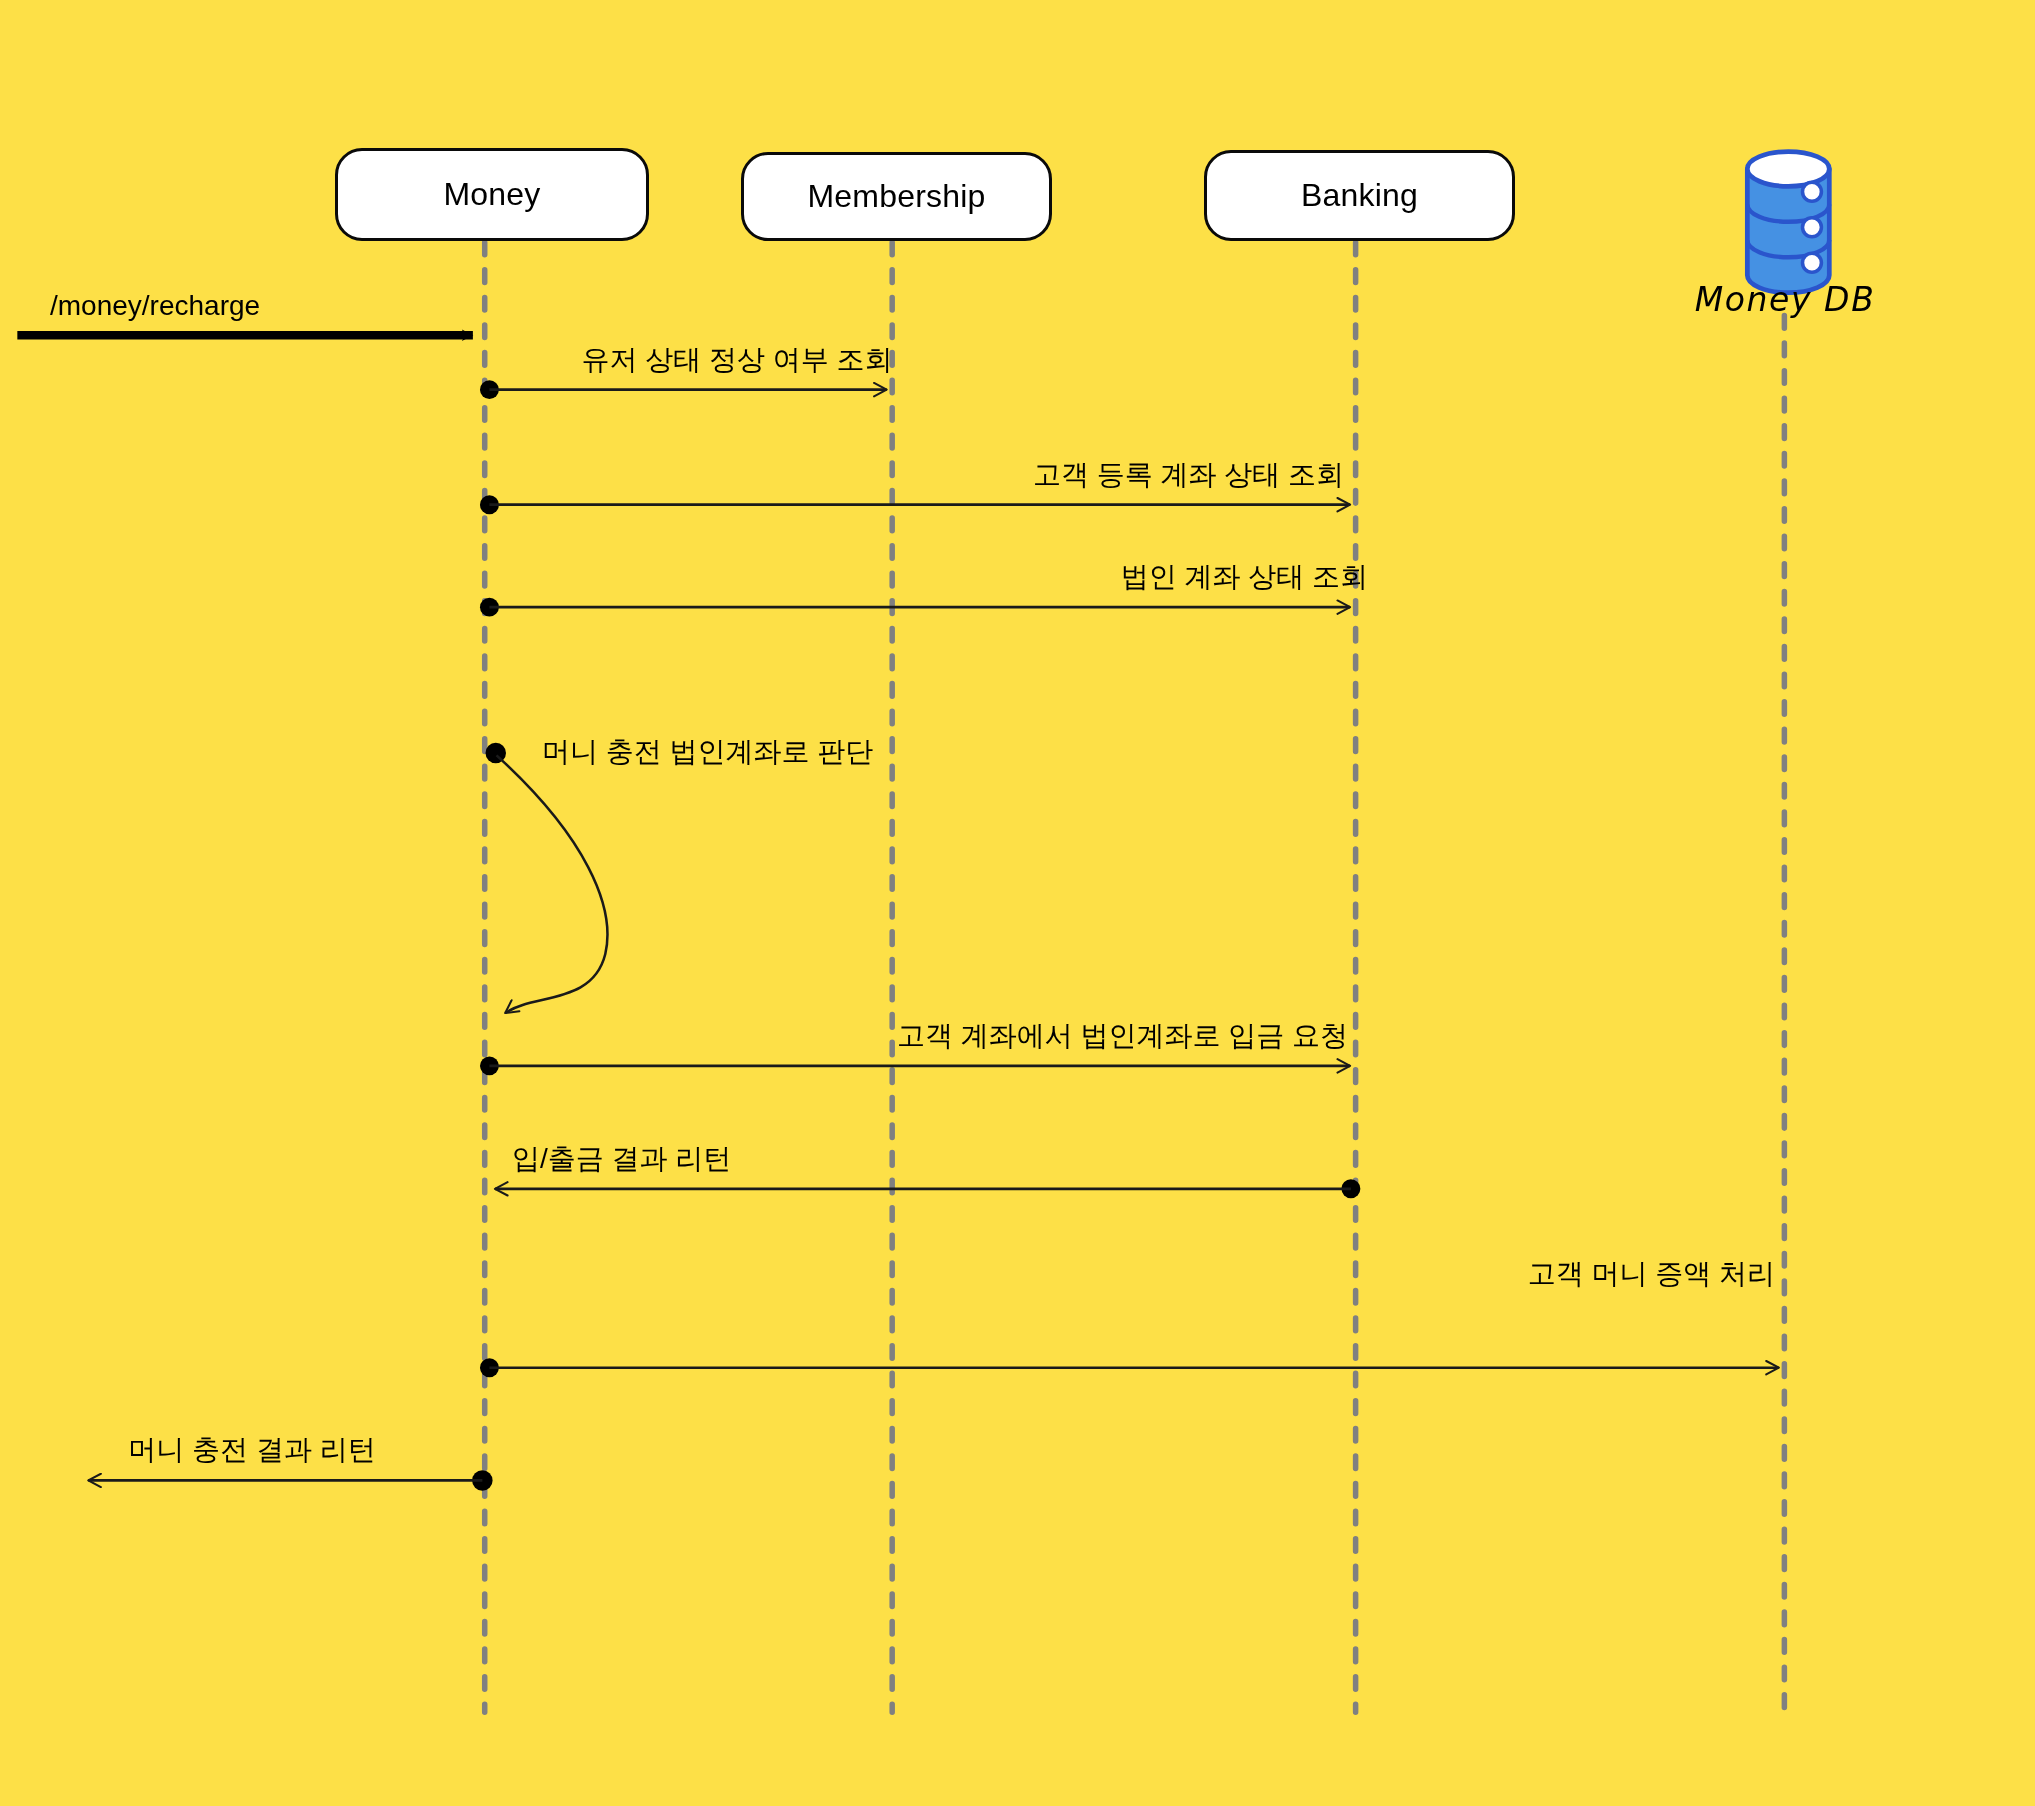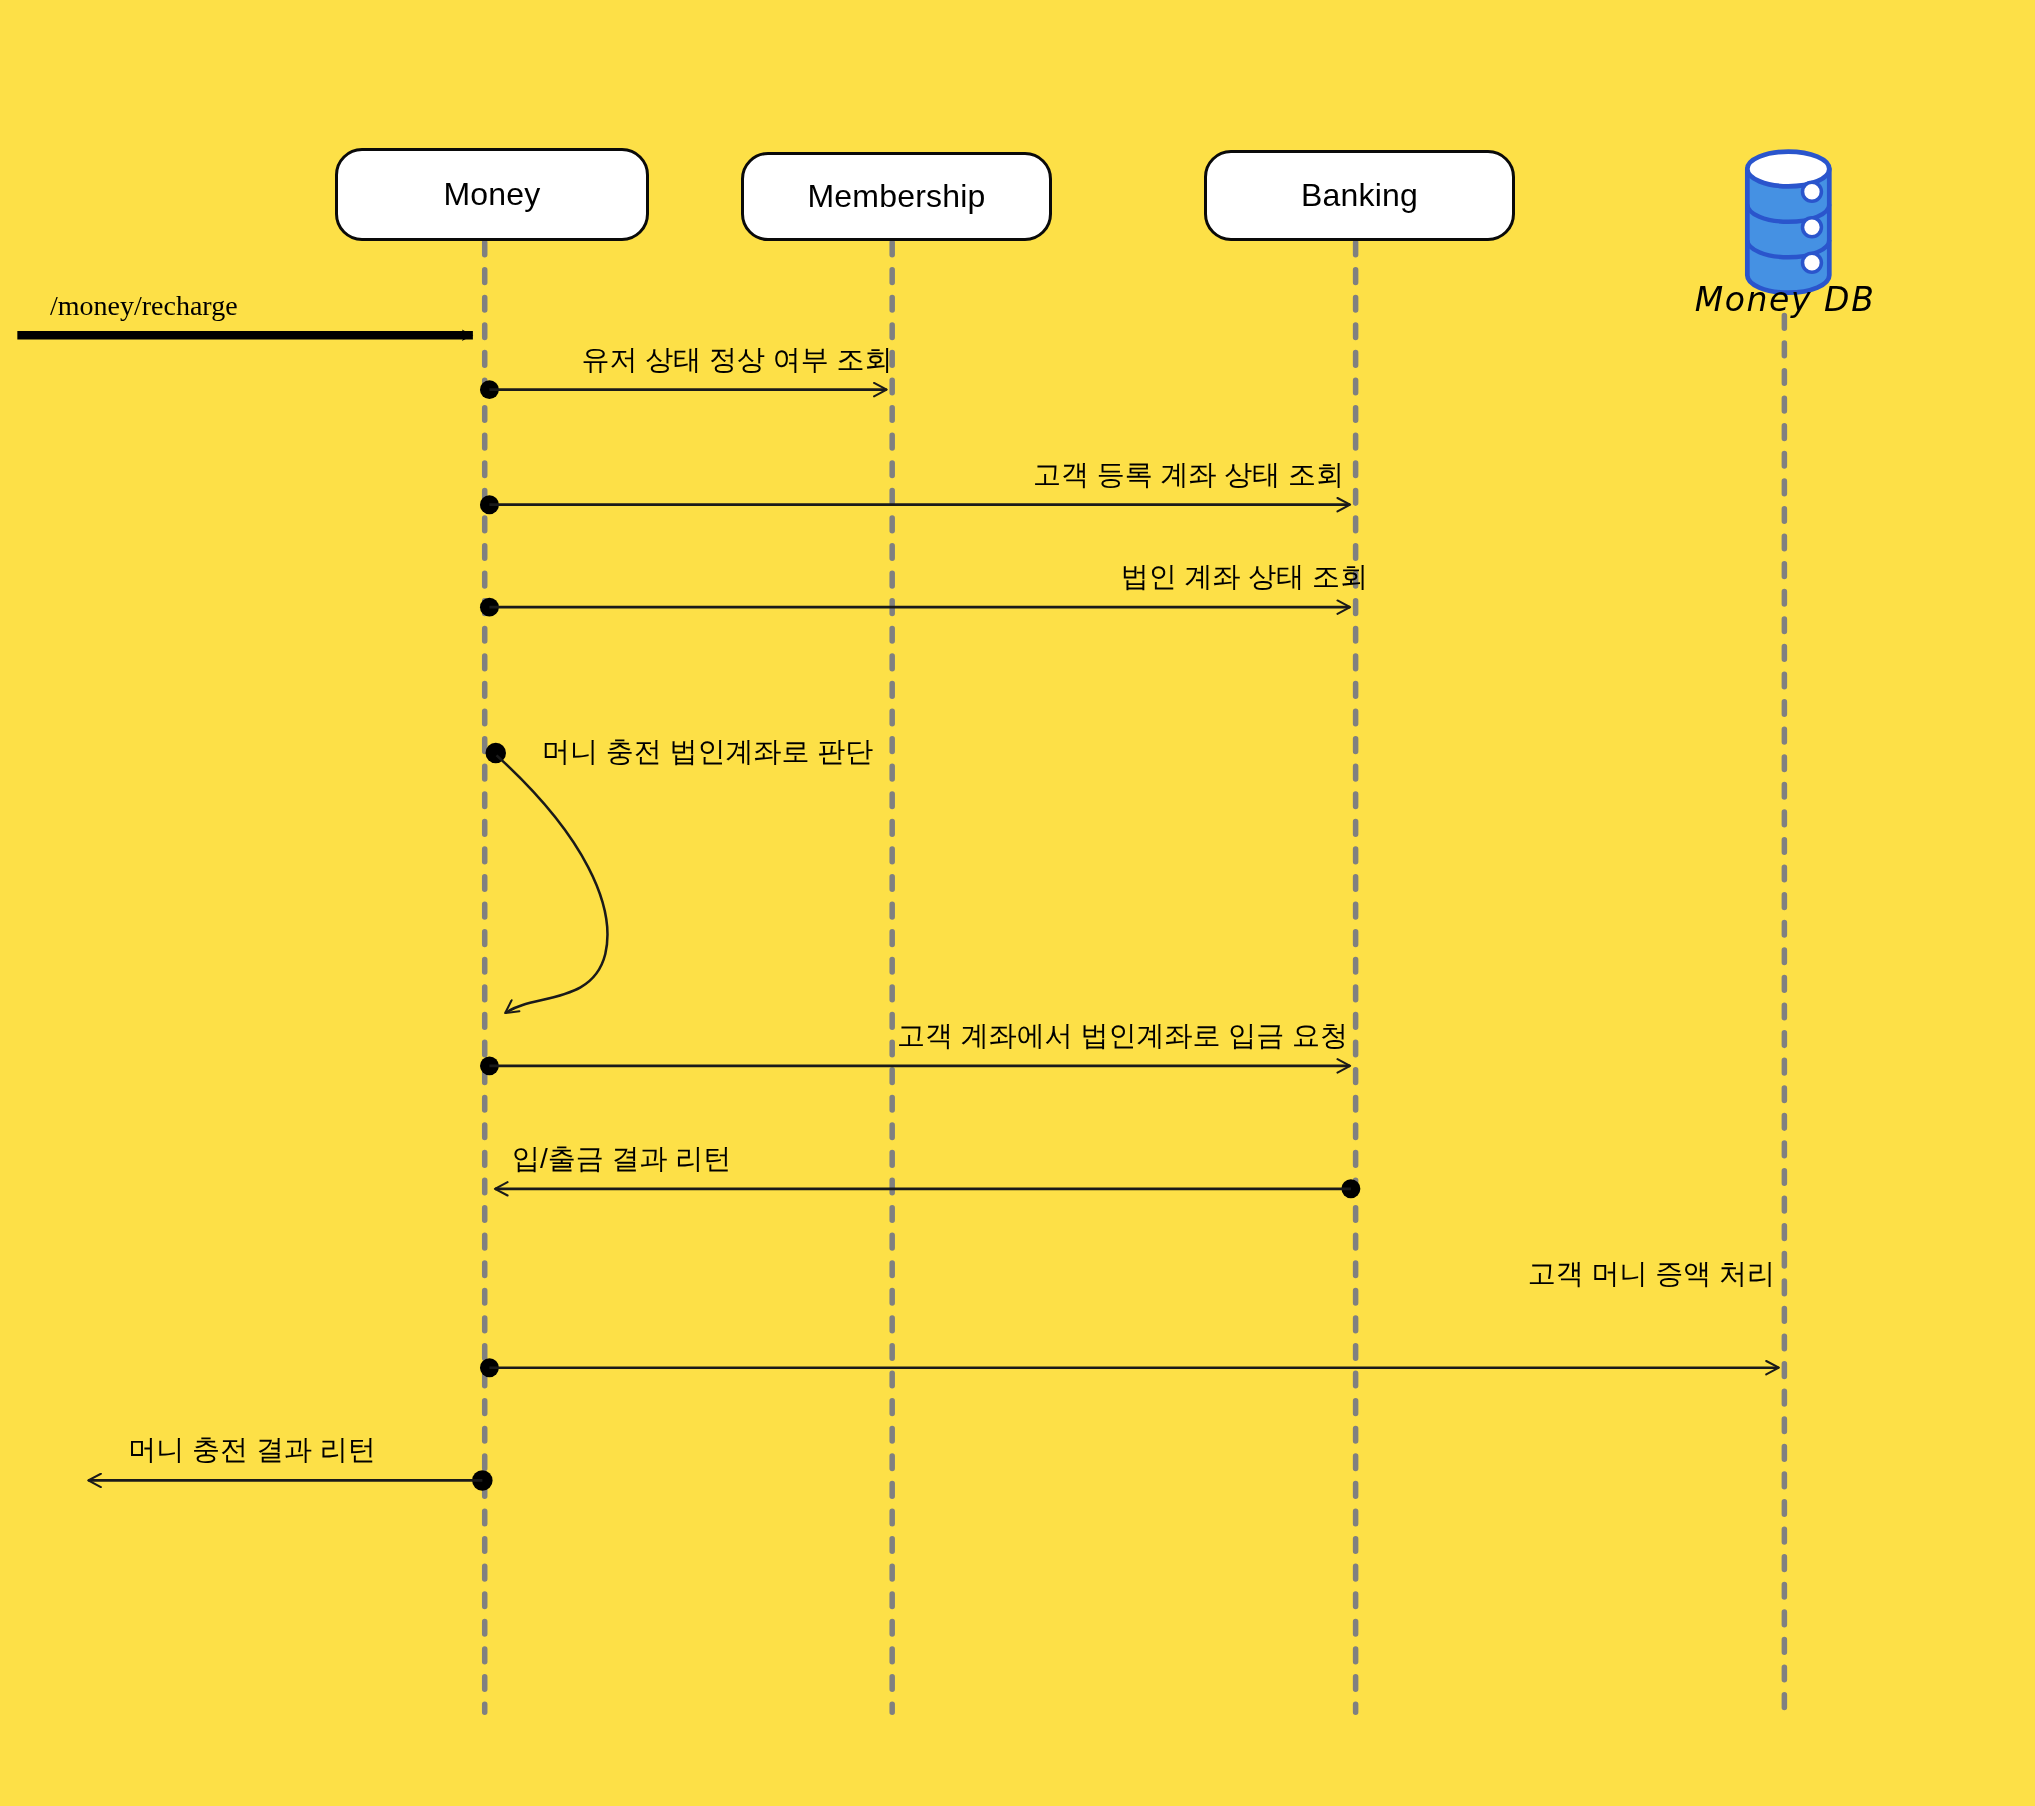--- a/index.html
+++ b/index.html
@@ -152,21 +152,21 @@
   <div class="lifeline-box" style="left:1204px; top:150px; width:311px; height:91px;">
     <span class="lifeline-box-label">Banking</span>
   </div>
 
   <div class="lifeline-box" style="left:741px; top:152px; width:311px; height:89px;">
     <span class="lifeline-box-label">Membership</span>
   </div>
 
   <div class="db-label" style="left:1785px; top:280px; transform:translateX(-50%);">Money DB</div>
 
-  <div class="msg-label" style="left:50px; top:290px;font-family:Liberation Serif, serif;">/money/recharge</div>
+  <div class="msg-label" style="left:50px; top:290px;">/money/recharge</div>
 
   <div class="msg-label align-center" style="left:737px; top:341px;">유저 상태 정상 여부 조회</div>
 
   <div class="msg-label align-right" style="left:1344px; top:456px;">고객 등록 계좌 상태 조회</div>
 
   <div class="msg-label align-right" style="left:1368px; top:558px;text-align:center;">법인 계좌 상태 조회</div>
 
   <div class="msg-label" style="left:542px; top:733px;">머니 충전 법인계좌로 판단</div>
 
   <div class="msg-label align-right" style="left:1348px; top:1017px;">고객 계좌에서 법인계좌로 입금 요청</div>

